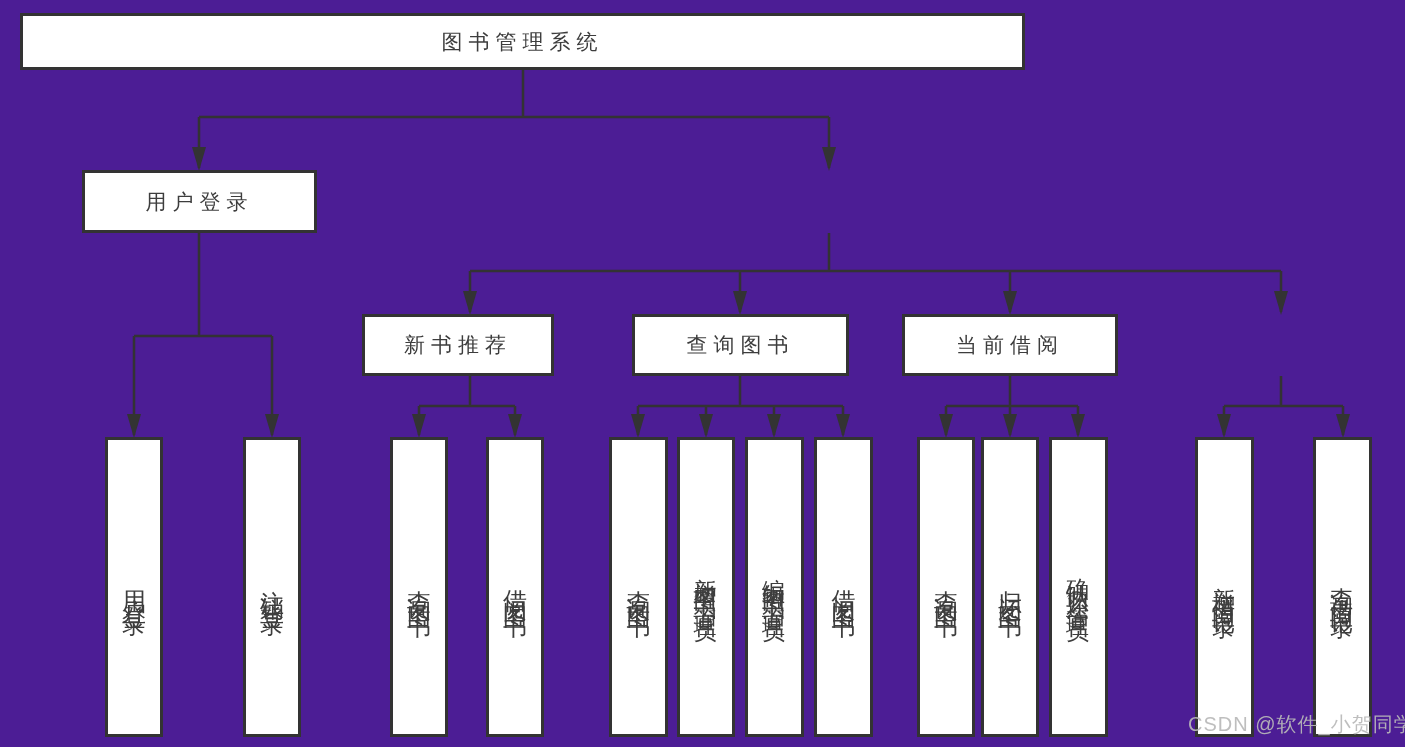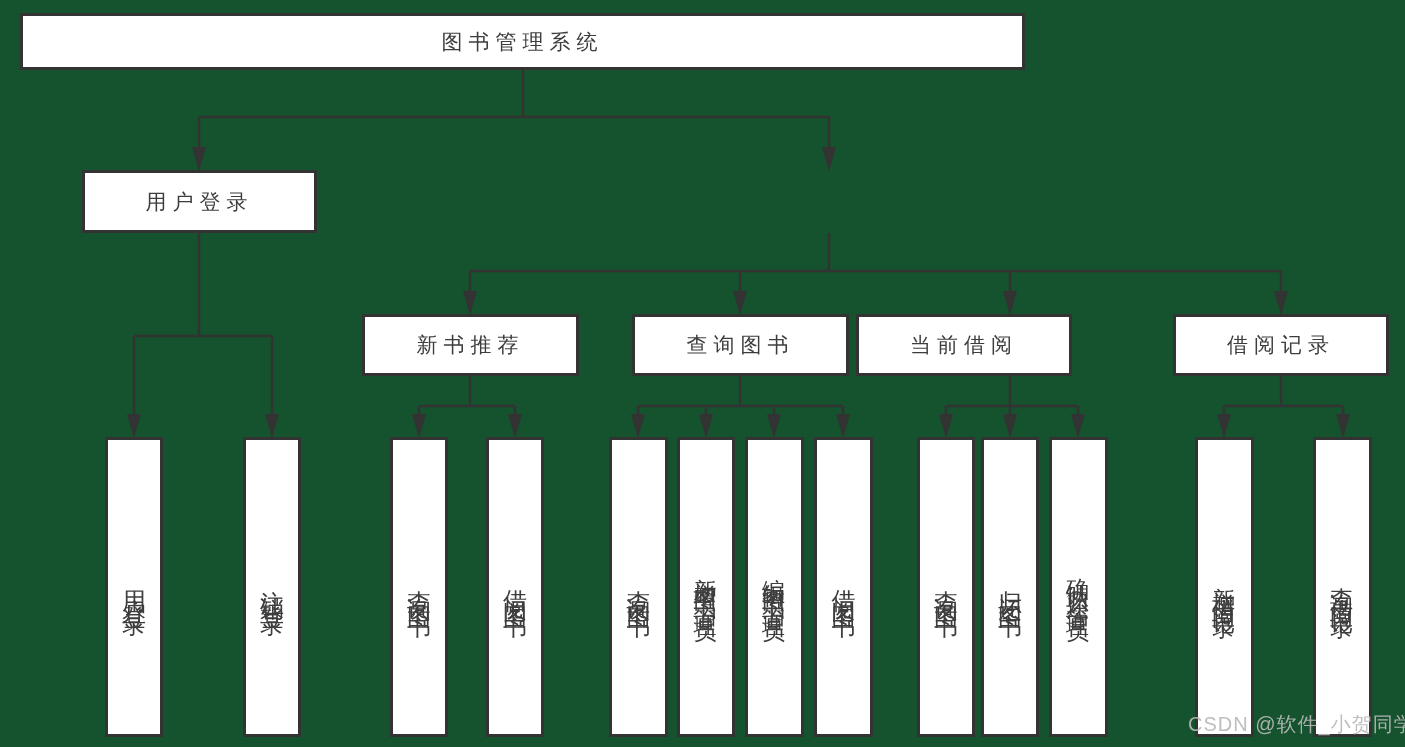--- a/index.html
+++ b/index.html
@@ -1,19 +1,19 @@
 <!DOCTYPE html>
 <html><head>
 <meta charset="utf-8">
 <style>
   html,body{margin:0;padding:0;background:#ffffff;}
   #canvas{
     position:relative;
     width:1405px;height:747px;
-    background:#14532d;
+    background:#4c1d95;
     font-family:"Liberation Sans","DejaVu Sans",sans-serif;
     overflow:hidden;
   }
   #wires{position:absolute;left:0;top:0;width:1405px;height:747px;}
   .hbox{
     position:absolute;box-sizing:border-box;
     border:3px solid #333333;background:#ffffff;
     display:flex;align-items:center;justify-content:center;
     font-size:21px;letter-spacing:6px;color:#3d3d3d;
     white-space:nowrap;z-index:2;
@@ -24,23 +24,23 @@
     display:flex;align-items:center;justify-content:center;
     writing-mode:vertical-rl;
     font-size:24px;letter-spacing:8px;color:#3d3d3d;
     z-index:2;
   }
   .vbox.long{font-size:23px;letter-spacing:6px;}
   
   #n-root{left:20px;top:13px;width:1005px;height:57px;}
   #n-login{left:82px;top:170px;width:235px;height:63px;}
   #n-mgmt{left:712px;top:170px;width:234px;height:63px;}
-  #n-recommend{left:362px;top:314px;width:217px;height:62px;}
+  #n-recommend{left:362px;top:314px;width:192px;height:62px;}
   #n-borrow{left:632px;top:314px;width:217px;height:62px;}
-  #n-current{left:856px;top:314px;width:216px;height:62px;}
+  #n-current{left:902px;top:314px;width:216px;height:62px;}
   #n-records{left:1173px;top:314px;width:216px;height:62px;}
   #lf-0{left:105px;top:437px;width:58px;height:300px;}
   #lf-1{left:243px;top:437px;width:58px;height:300px;}
   #lf-2{left:390px;top:437px;width:58px;height:300px;}
   #lf-3{left:486px;top:437px;width:58px;height:300px;}
   #lf-4{left:609px;top:437px;width:59px;height:300px;}
   #lf-5{left:677px;top:437px;width:58px;height:300px;}
   #lf-6{left:745px;top:437px;width:59px;height:300px;}
   #lf-7{left:814px;top:437px;width:59px;height:300px;}
   #lf-8{left:917px;top:437px;width:58px;height:300px;}
@@ -107,21 +107,20 @@
     </g>
   </svg>
 
   <div id="n-root" class="hbox">图书管理系统</div>
 
   <div id="n-login" class="hbox">用户登录</div>
 
   <div id="n-recommend" class="hbox">新书推荐</div>
   <div id="n-borrow" class="hbox">查询图书</div>
   <div id="n-current" class="hbox">当前借阅</div>
-  <div id="n-records" class="hbox">借阅记录</div>
 
   <div id="lf-0" class="vbox">用户登录</div>
   <div id="lf-1" class="vbox">注销登录</div>
   <div id="lf-2" class="vbox">查询图书</div>
   <div id="lf-3" class="vbox">借阅图书</div>
   <div id="lf-4" class="vbox">查询图书</div>
   <div id="lf-5" class="vbox long">新增图书（管理员）</div>
   <div id="lf-6" class="vbox long">编辑图书（管理员）</div>
   <div id="lf-7" class="vbox">借阅图书</div>
   <div id="lf-8" class="vbox">查询图书</div>

